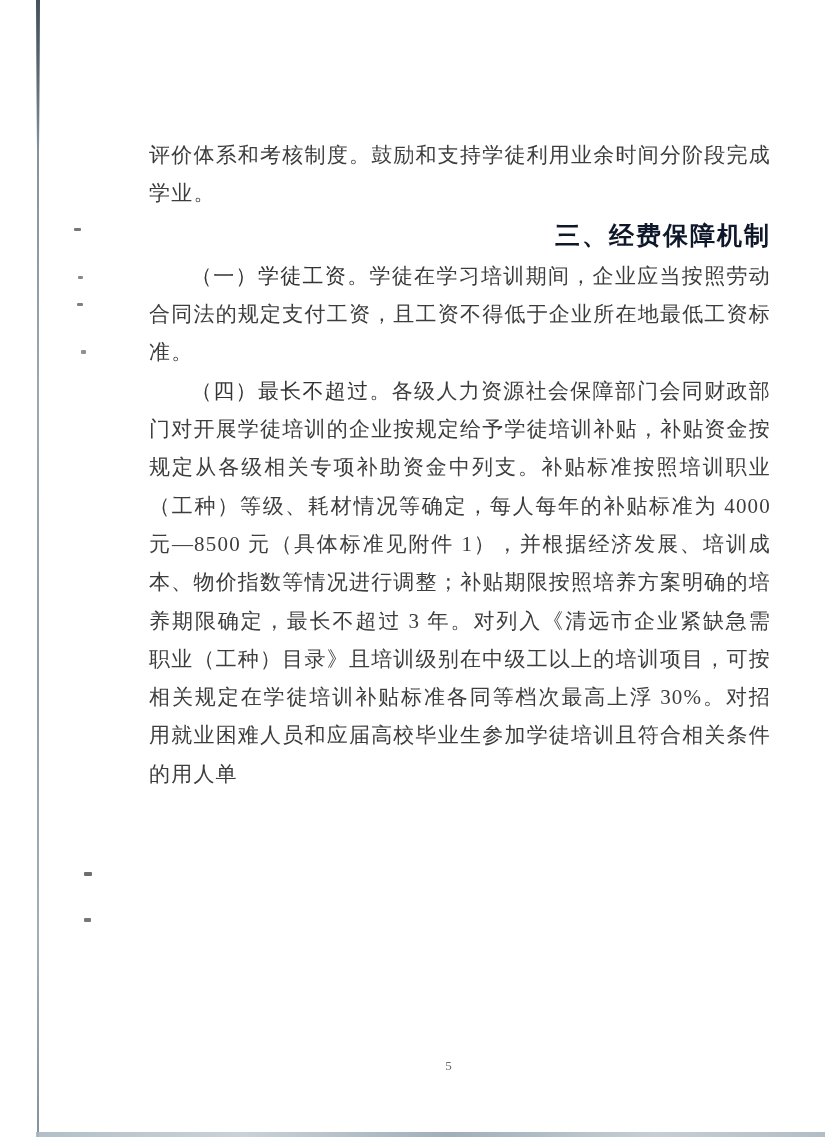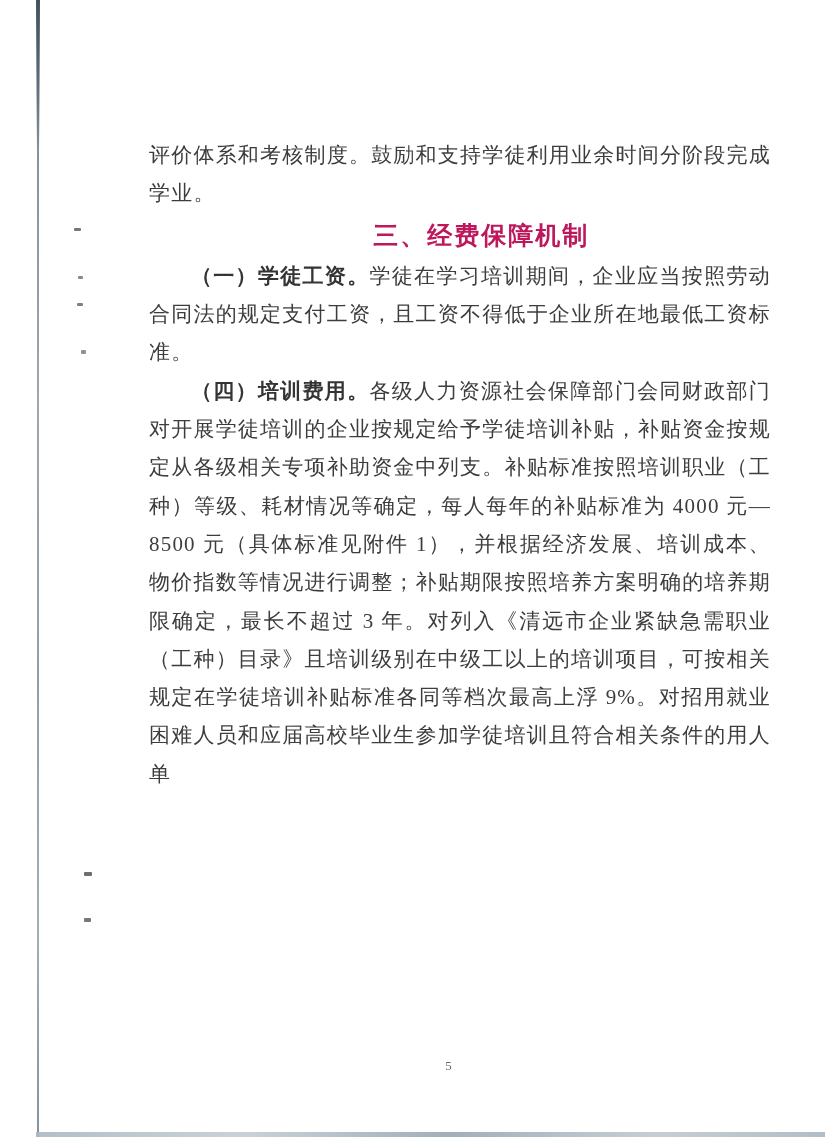--- a/index.html
+++ b/index.html
@@ -62,33 +62,33 @@
     letter-spacing: 1.2px;
     text-align: justify;
   }
   .para {
     margin: 0;
   }
   .para.indent {
     text-indent: 2em;
   }
   .lead {
-    font-weight: bold;
+    font-weight: normal;
     color: #343434;
   }
   .heading {
     margin: 4px 0 2px 0;
     font-family: "DejaVu Sans", "Liberation Sans", sans-serif;
     font-weight: bold;
     font-size: 25px;
     line-height: 38.3px;
     letter-spacing: 2px;
-    color: #be185d;
+    color: #0f172a;
     text-indent: 1.7em;
-    text-align: center;
+    text-align: right;
   }
   .page-number {
     position: absolute;
     left: 0;
     top: 1058px;
     width: 100%;
     text-align: center;
     font-size: 13px;
     color: #6a6a6a;
     letter-spacing: 0;
@@ -112,19 +112,19 @@
   <div class="content">
 
     <p class="para">评价体系和考核制度。鼓励和支持学徒利用业余时间分阶段完成学业。</p>
 
     <h2 class="heading">三、经费保障机制</h2>
 
     <p class="para indent"><span class="lead">（一）学徒工资。</span><span>学徒在学习培训期间，企业应当按照劳动合同法的规定支付工资，且工资不得低于企业所在地最低工资标准。</span></p>
 
 
 
-    <p class="para indent"><span class="lead">（四）培训费用。</span><span>各级人力资源社会保障部门会同财政部门对开展学徒培训的企业按规定给予学徒培训补贴，补贴资金按规定从各级相关专项补助资金中列支。补贴标准按照培训职业（工种）等级、耗材情况等确定，每人每年的补贴标准为 4000 元—8500 元（具体标准见附件 1），并根据经济发展、培训成本、物价指数等情况进行调整；补贴期限按照培养方案明确的培养期限确定，最长不超过 3 年。对列入《清远市企业紧缺急需职业（工种）目录》且培训级别在中级工以上的培训项目，可按相关规定在学徒培训补贴标准各同等档次最高上浮 9%。对招用就业困难人员和应届高校毕业生参加学徒培训且符合相关条件的用人单</span></p>
+    <p class="para indent"><span class="lead">（四）最长不超过。</span><span>各级人力资源社会保障部门会同财政部门对开展学徒培训的企业按规定给予学徒培训补贴，补贴资金按规定从各级相关专项补助资金中列支。补贴标准按照培训职业（工种）等级、耗材情况等确定，每人每年的补贴标准为 4000 元—8500 元（具体标准见附件 1），并根据经济发展、培训成本、物价指数等情况进行调整；补贴期限按照培养方案明确的培养期限确定，最长不超过 3 年。对列入《清远市企业紧缺急需职业（工种）目录》且培训级别在中级工以上的培训项目，可按相关规定在学徒培训补贴标准各同等档次最高上浮 30%。对招用就业困难人员和应届高校毕业生参加学徒培训且符合相关条件的用人单</span></p>
 
   </div>
 
   <div class="page-number">5</div>
 
 </div>
 
 </body></html>

